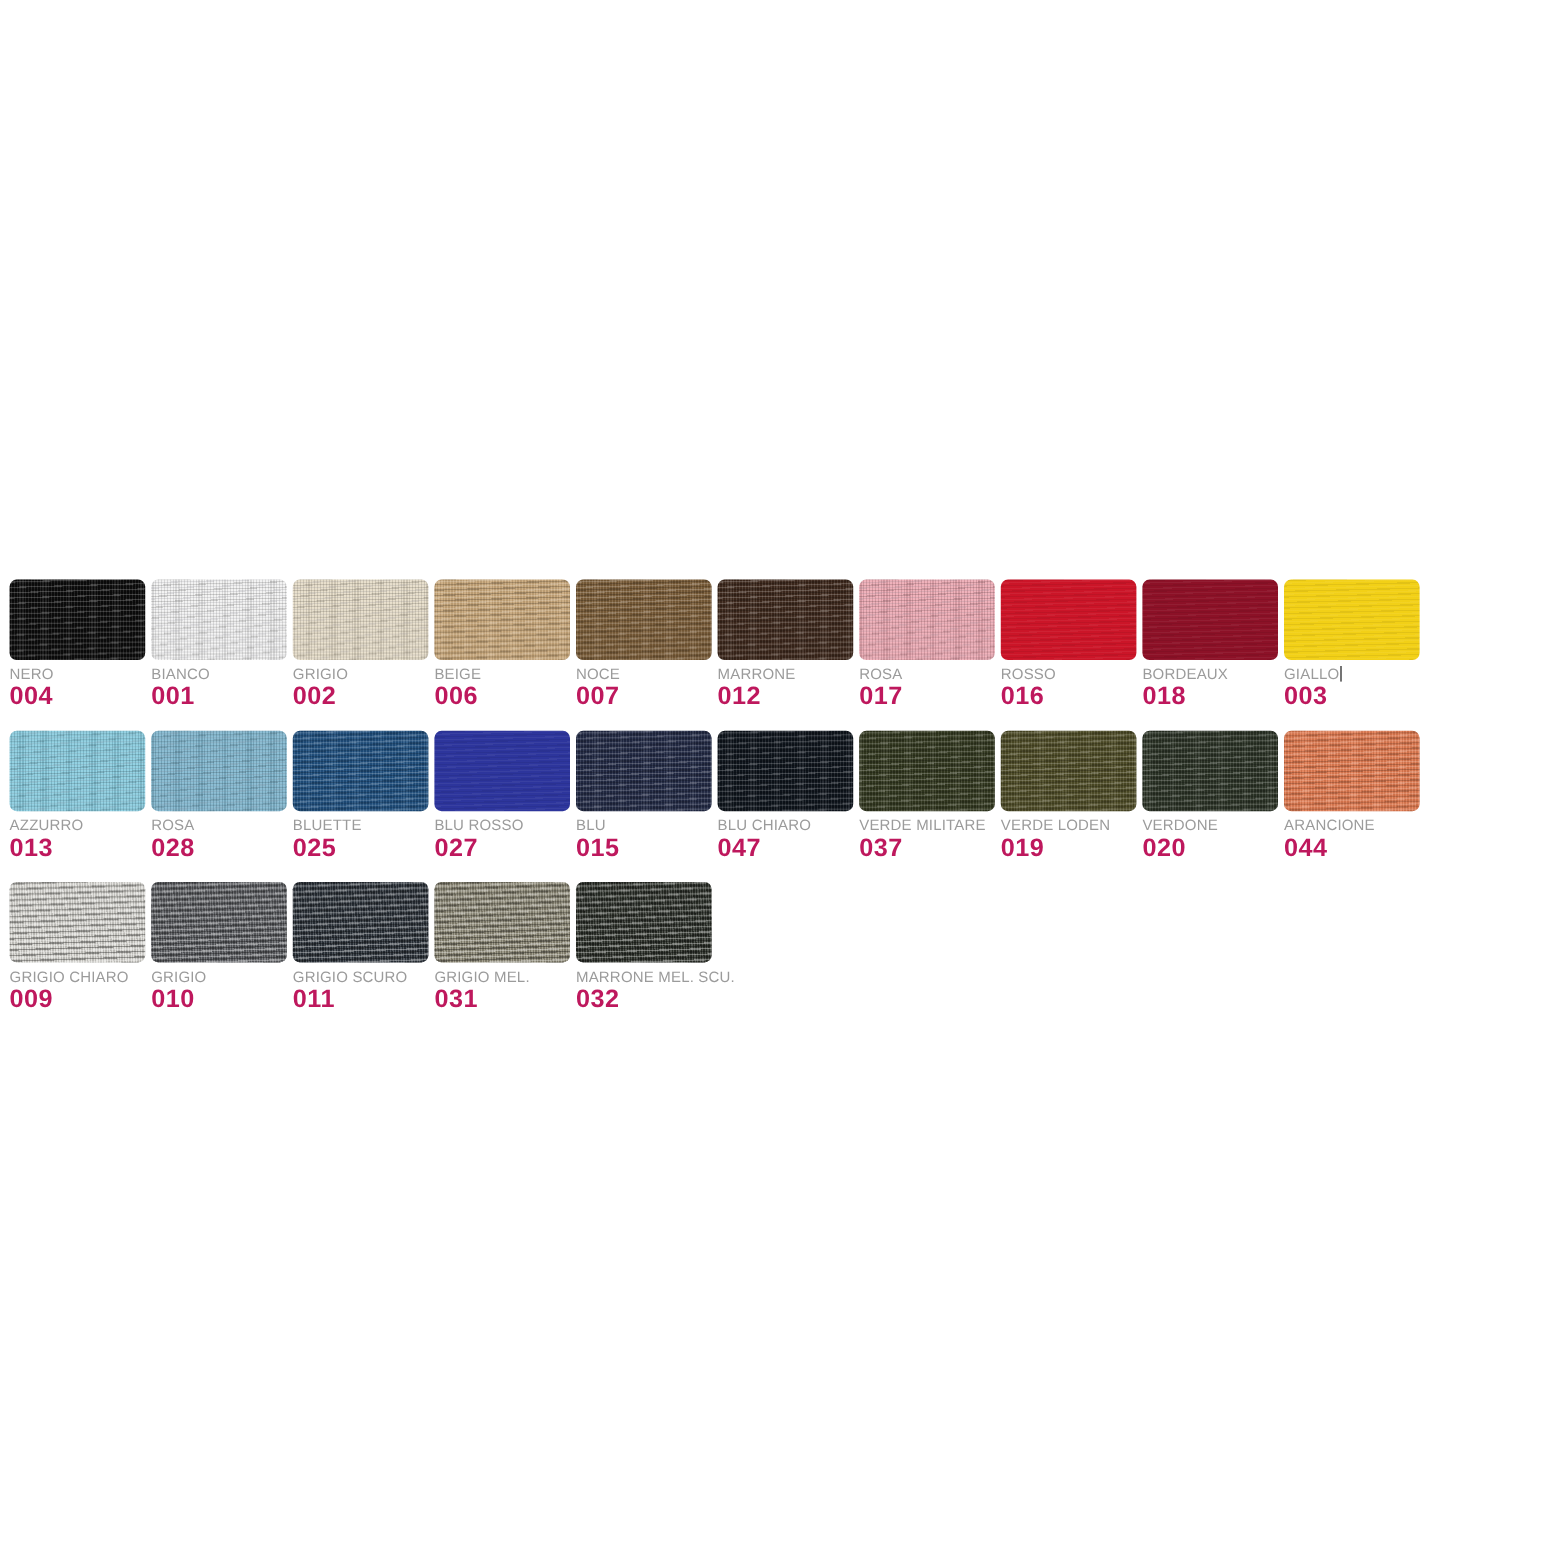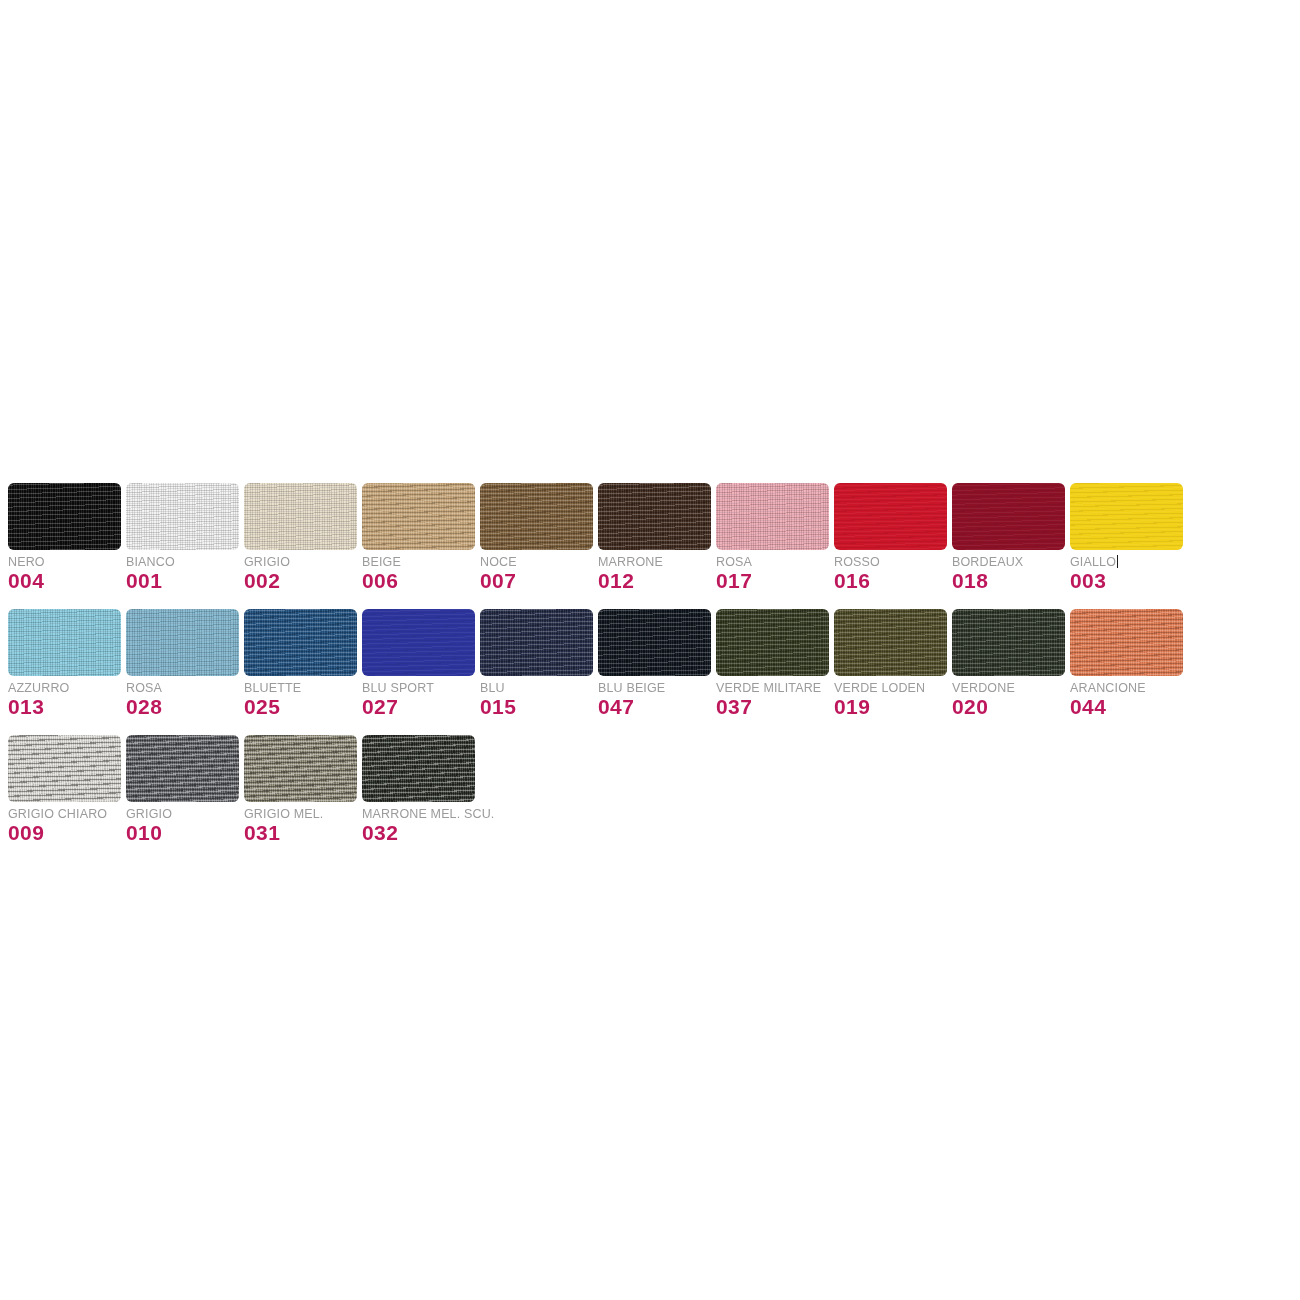--- a/index.html
+++ b/index.html
@@ -249,35 +249,35 @@
         <div class="swatch-chip" style="background: rgb(31, 79, 126);">
           <div class="tex"></div>
         </div>
         <div class="swatch-name">BLUETTE</div>
         <div class="swatch-code">025</div>
       </div>
       <div class="swatch-cell">
         <div class="swatch-chip flat" style="background: rgb(45, 53, 156);">
           <div class="tex"></div>
         </div>
-        <div class="swatch-name">BLU SPORT</div>
+        <div class="swatch-name">BLU ROSSO</div>
         <div class="swatch-code">027</div>
       </div>
       <div class="swatch-cell">
         <div class="swatch-chip" style="background: rgb(34, 42, 69);">
           <div class="tex"></div>
         </div>
         <div class="swatch-name">BLU</div>
         <div class="swatch-code">015</div>
       </div>
       <div class="swatch-cell">
         <div class="swatch-chip" style="background: rgb(14, 20, 28);">
           <div class="tex"></div>
         </div>
-        <div class="swatch-name">BLU BEIGE</div>
+        <div class="swatch-name">BLU CHIARO</div>
         <div class="swatch-code">047</div>
       </div>
       <div class="swatch-cell">
         <div class="swatch-chip" style="background: rgb(50, 56, 31);">
           <div class="tex"></div>
         </div>
         <div class="swatch-name">VERDE MILITARE</div>
         <div class="swatch-code">037</div>
       </div>
       <div class="swatch-cell">
@@ -311,20 +311,27 @@
         <div class="swatch-code">009</div>
       </div>
       <div class="swatch-cell">
         <div class="swatch-chip mel" style="background: rgb(94, 96, 100);">
           <div class="tex"></div>
         </div>
         <div class="swatch-name">GRIGIO</div>
         <div class="swatch-code">010</div>
       </div>
       <div class="swatch-cell">
+        <div class="swatch-chip mel" style="background: rgb(45, 52, 60);">
+          <div class="tex"></div>
+        </div>
+        <div class="swatch-name">GRIGIO SCURO</div>
+        <div class="swatch-code">011</div>
+      </div>
+      <div class="swatch-cell">
         <div class="swatch-chip mel" style="background: rgb(143, 139, 120);">
           <div class="tex"></div>
         </div>
         <div class="swatch-name">GRIGIO MEL.</div>
         <div class="swatch-code">031</div>
       </div>
       <div class="swatch-cell">
         <div class="swatch-chip mel" style="background: rgb(47, 51, 44);">
           <div class="tex"></div>
         </div>

